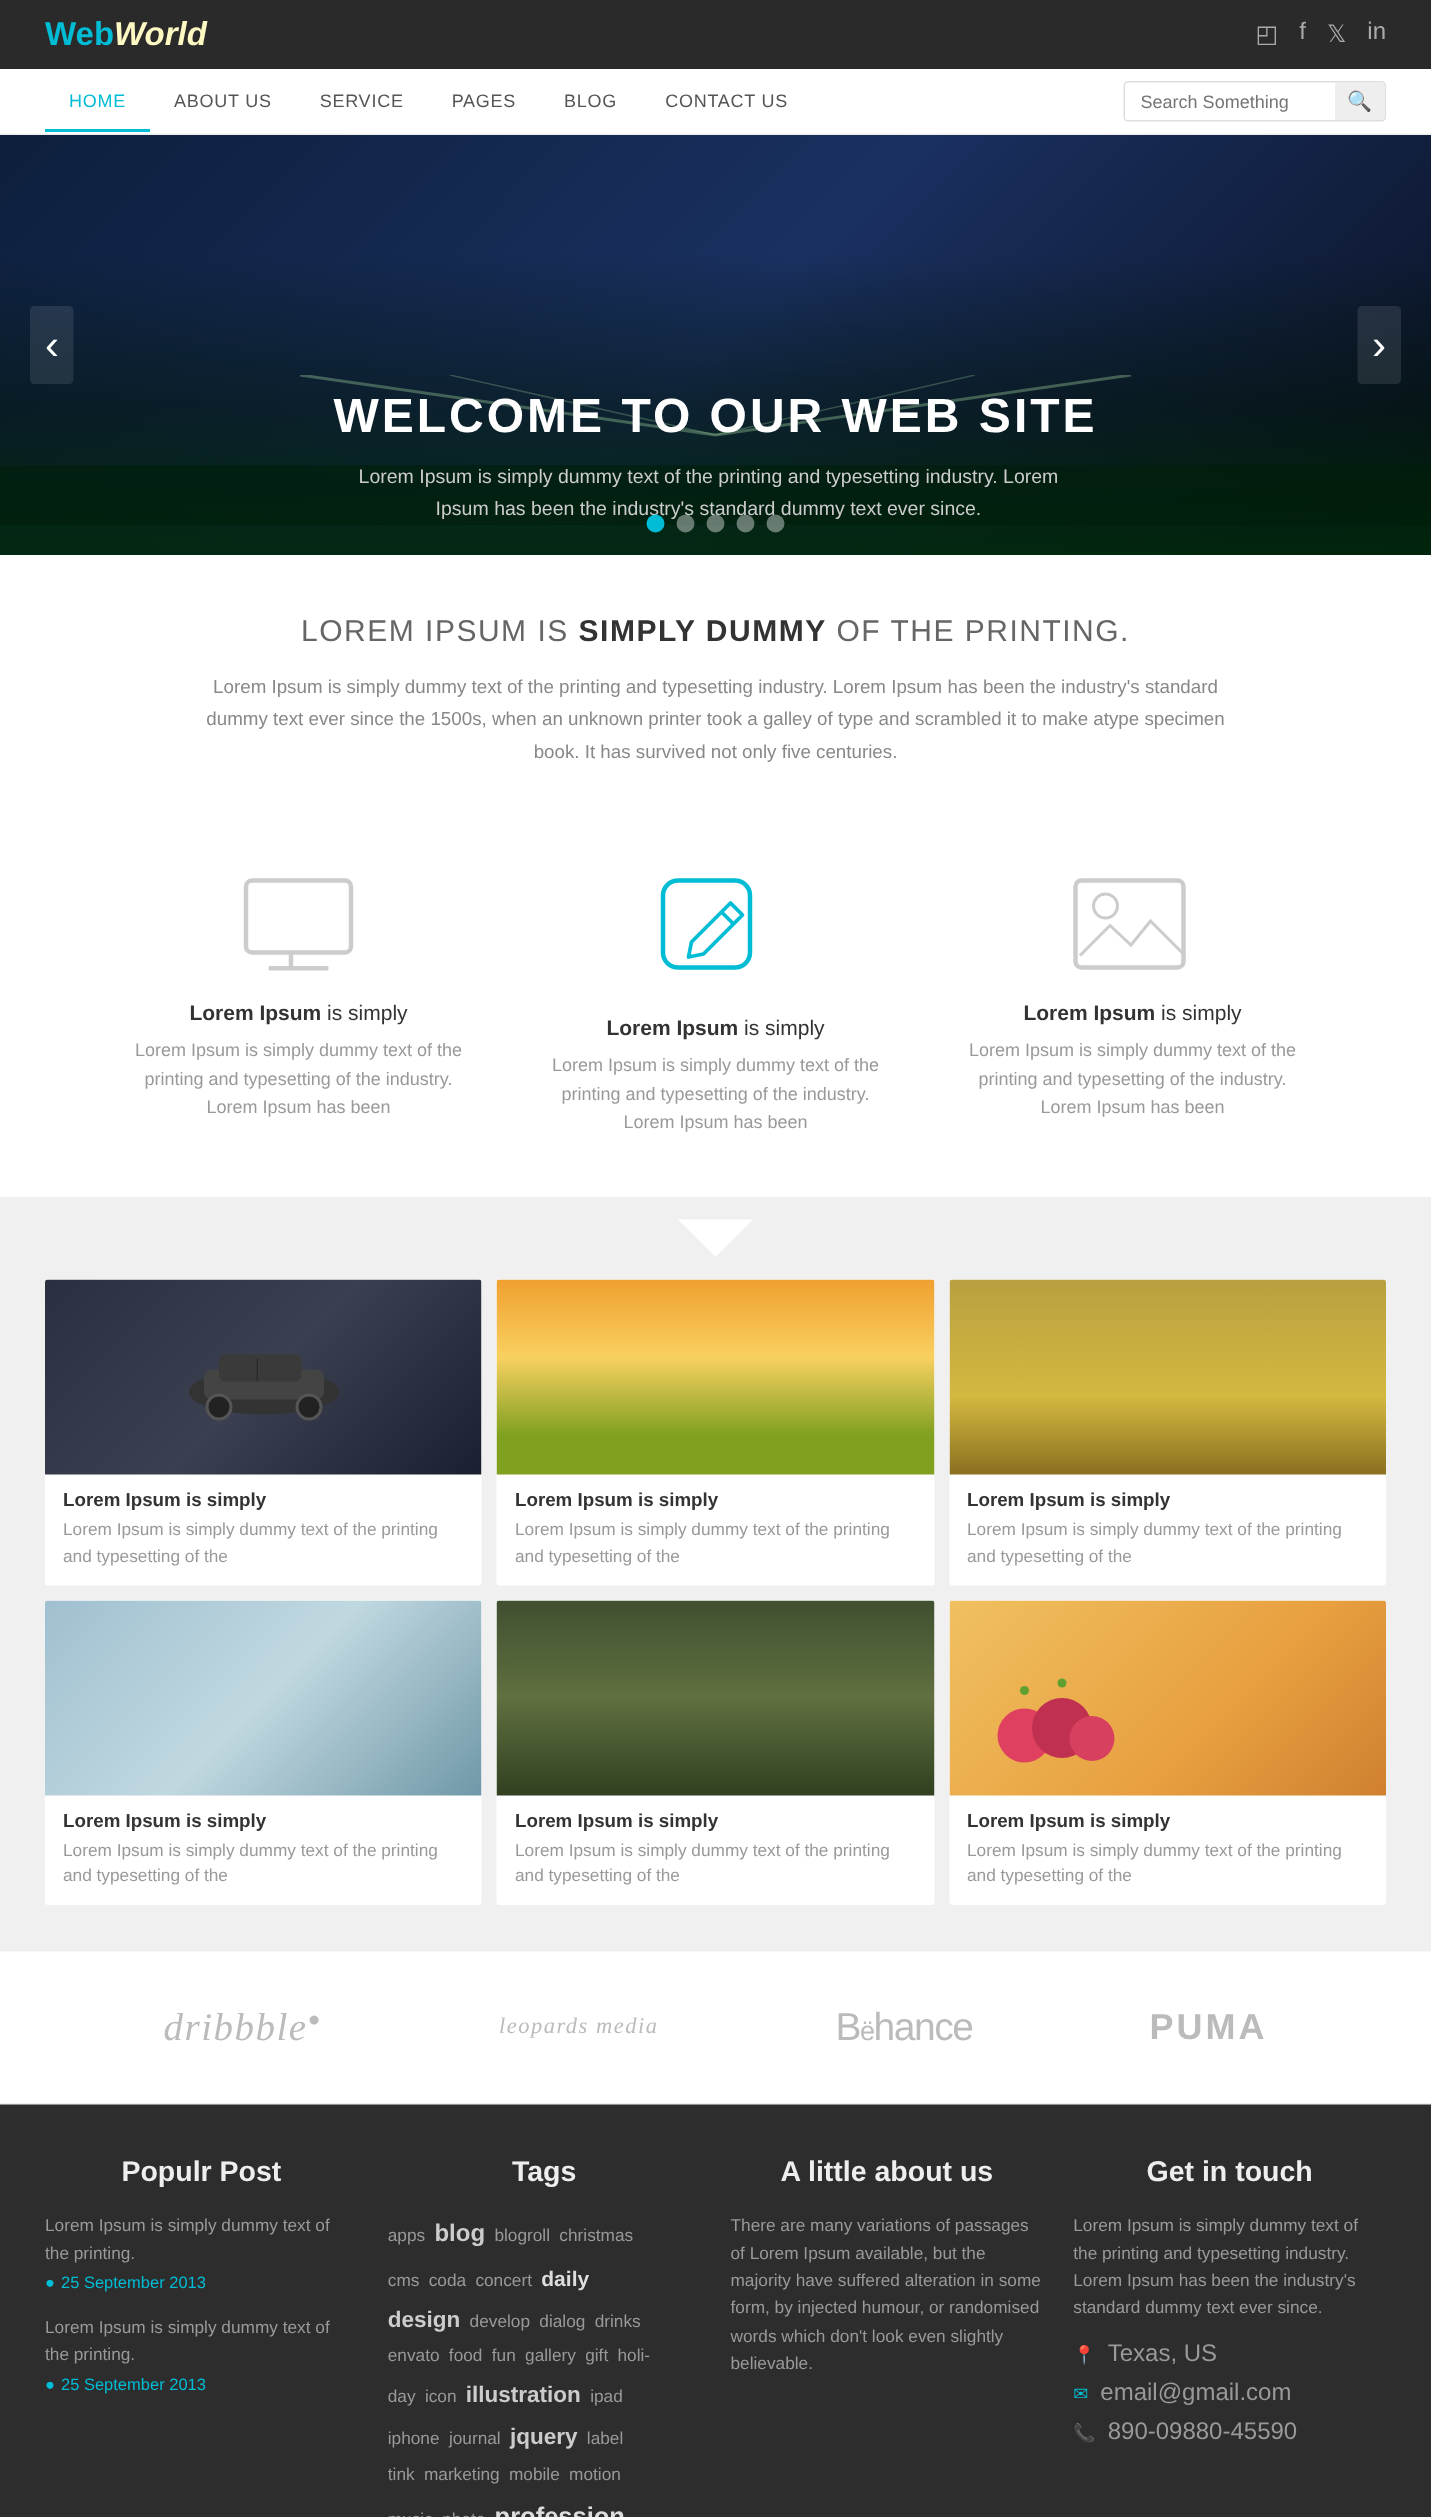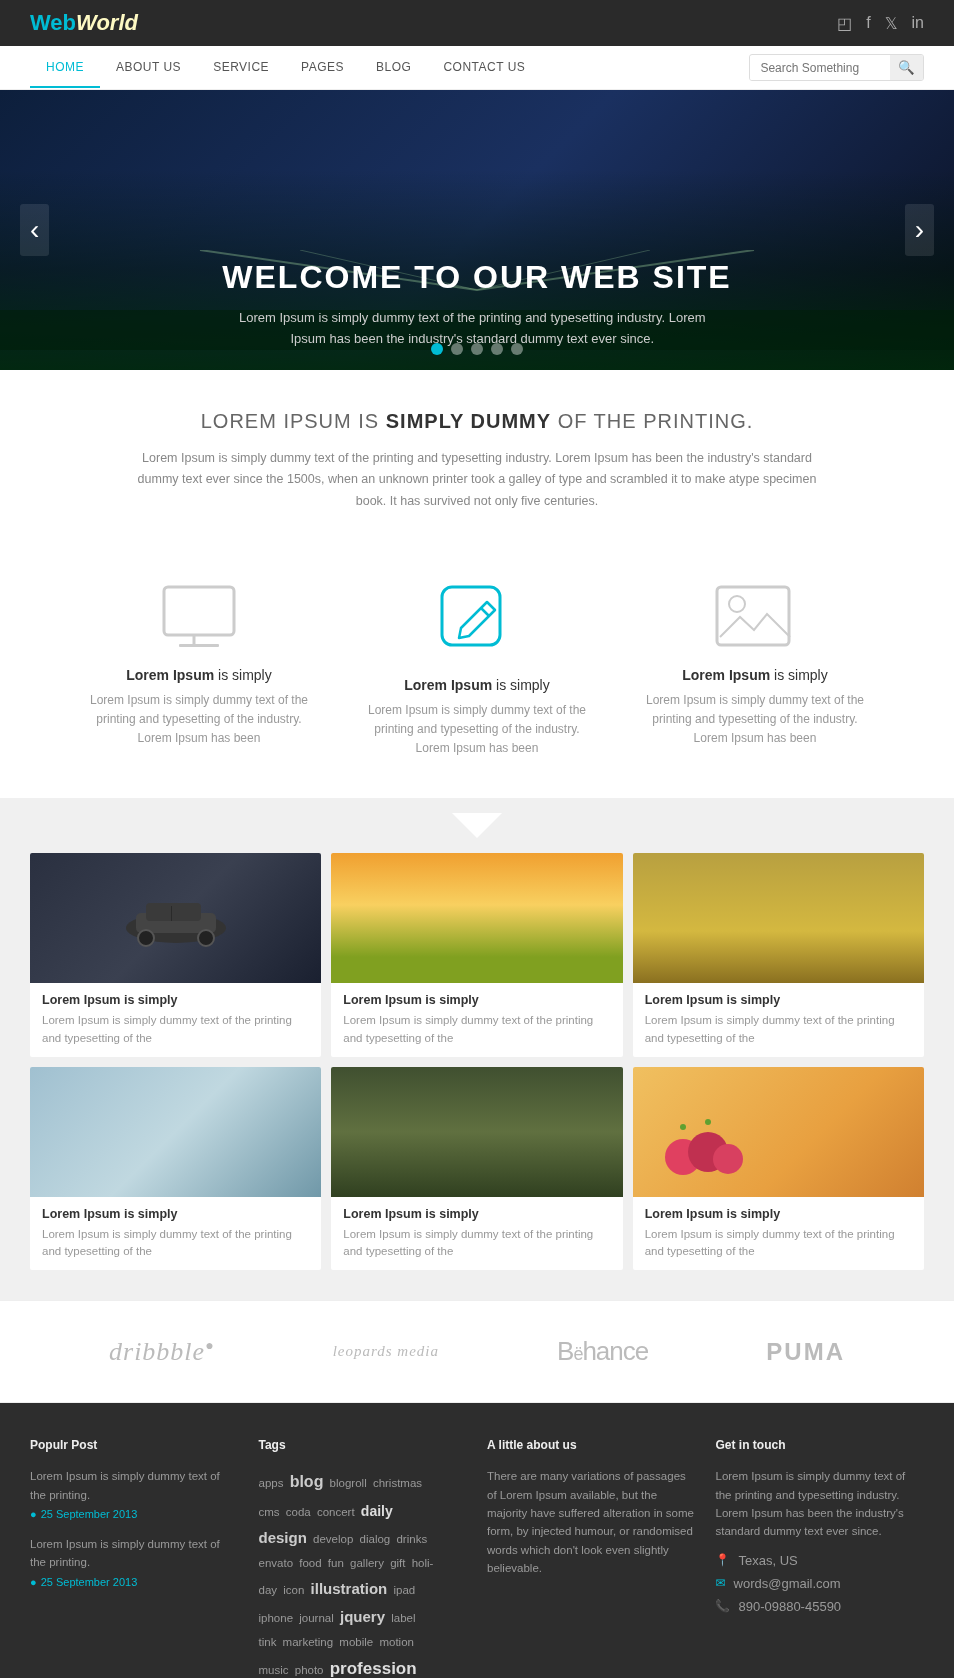--- a/index.html
+++ b/index.html
@@ -67,30 +67,30 @@
     
     .brands-section { background: white; padding: 35px 50px; display: flex; align-items: center; justify-content: space-around; border-top: 1px solid #eee; border-bottom: 1px solid #eee; }
     .brand-item { color: #bbb; font-size: 22px; font-weight: 300; letter-spacing: 1px; cursor: pointer; }
     .brand-dribbble { font-style: italic; font-size: 26px; }
     .brand-behance { font-size: 24px; letter-spacing: -1px; }
     .brand-puma { font-size: 22px; font-weight: bold; }
     .brand-leopards { font-size: 16px; }
 
     
     .footer { background: #2d2d2d; padding: 35px 30px; display: grid; grid-template-columns: repeat(4, 1fr); gap: 20px; }
-    .footer-section h3 { color: #eee; font-size: 12px; font-weight: bold; margin-bottom: 15px; }
+    .footer-section h3 { color: #eee; font-size: 19px; font-weight: bold; margin-bottom: 15px; text-align: center; }
     .footer-text { color: #999; font-size: 11.5px; line-height: 1.6; }
     .footer-date { color: #00bcd4; font-size: 11px; margin-top: 4px; display: flex; align-items: center; gap: 4px; }
     .footer-post { margin-bottom: 15px; }
     .footer-tags { color: #999; font-size: 11.5px; line-height: 2; }
     .footer-tags a { color: #999; text-decoration: none; margin-right: 3px; }
     .footer-tags a.large { font-size: 15px; color: #ccc; font-weight: bold; }
     .footer-contact-item { display: flex; align-items: center; gap: 8px; margin-bottom: 8px; }
     .footer-contact-item span.icon { color: #00bcd4; font-size: 12px; }
-    .footer-contact-item span.val { color: #999; font-size: 13px; }
+    .footer-contact-item span.val { color: #999; font-size: 16px; }
 
     
     .triangle-sep { width: 0; height: 0; border-left: 25px solid transparent; border-right: 25px solid transparent; border-top: 25px solid white; margin: 0 auto; }
   </style>
 </head>
 <body>
 
 <div class="header">
   <div class="logo">
     <span>Web</span><span style="color:#fef9c3; font-style:italic;">World</span>
@@ -352,20 +352,20 @@
 
   <div class="footer-section">
     <h3>Get in touch</h3>
     <div class="footer-text" style="margin-bottom:12px;">Lorem Ipsum is simply dummy text of the printing and typesetting industry. Lorem Ipsum has been the industry's standard dummy text ever since.</div>
     <div class="footer-contact-item">
       <span class="icon">📍</span>
       <span class="val">Texas, US</span>
     </div>
     <div class="footer-contact-item">
       <span class="icon">✉</span>
-      <span class="val">words@gmail.com</span>
+      <span class="val">email@gmail.com</span>
     </div>
     <div class="footer-contact-item">
       <span class="icon">📞</span>
       <span class="val">890-09880-45590</span>
     </div>
   </div>
 </div>
 
 </body></html>

